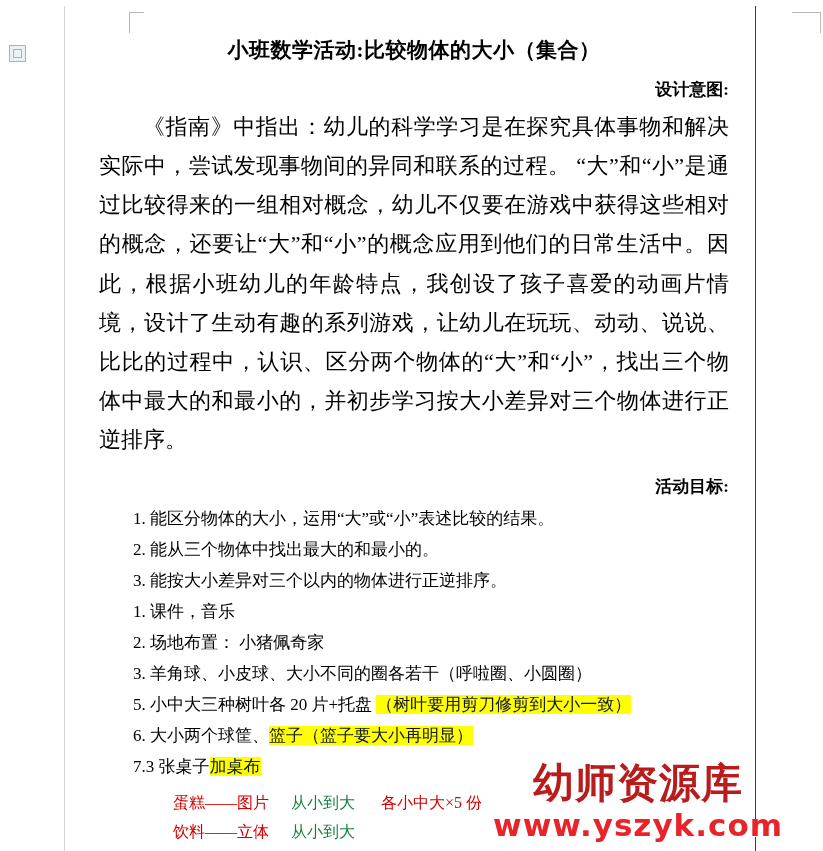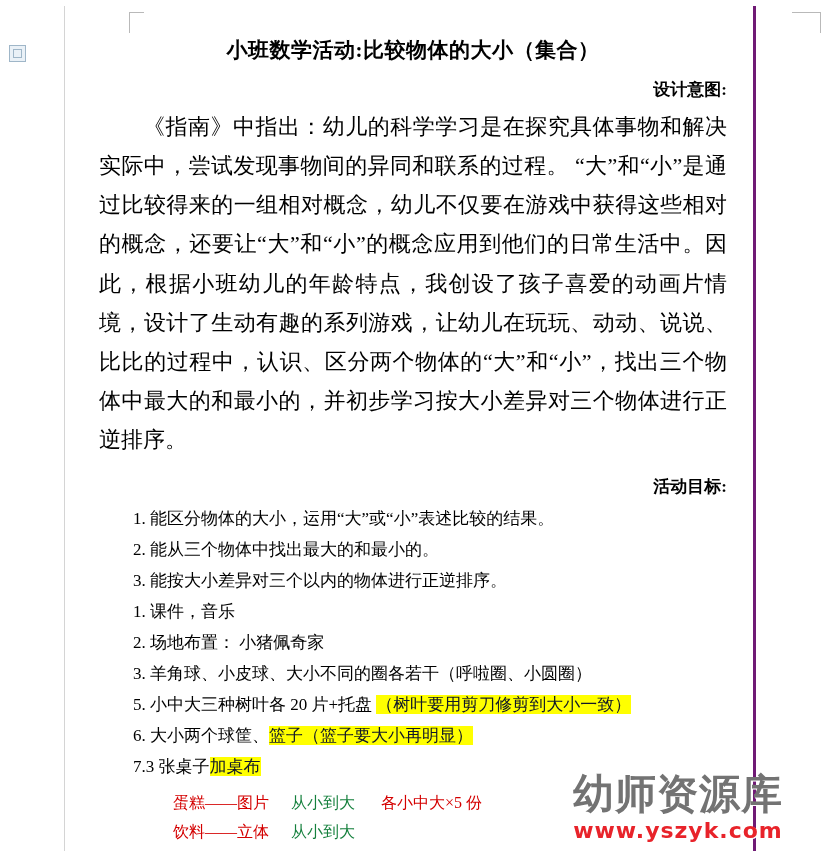--- a/index.html
+++ b/index.html
@@ -17,21 +17,21 @@
 
   
   #page {
     position: absolute;
     left: 64px;
     top: 6px;
     width: 692px;
     height: 845px;
     background: #ffffff;
     border-left: 1px solid #d4d4d4;
-    border-right: 3px solid #701a75;
+    border-right: 1px solid #701a75;
     box-sizing: border-box;
   }
 
   
   #gutter {
     position: absolute;
     left: 0;
     top: 0;
     width: 64px;
     height: 851px;
@@ -143,28 +143,28 @@
     right: 40px;
     bottom: 8px;
     text-align: center;
     pointer-events: none;
     user-select: none;
   }
   #wm-main {
     font-family: "DejaVu Sans", "Liberation Sans", sans-serif;
     font-size: 41px;
     font-weight: bold;
-    color: #737373;
+    color: #b91c1c;
     letter-spacing: 1px;
     line-height: 1.05;
     text-shadow: 1px 1px 0 #ffffff;
   }
   #wm-sub {
     font-family: "DejaVu Sans", "Liberation Sans", sans-serif;
-    font-size: 22px;
+    font-size: 31px;
     font-weight: bold;
     color: #e8232a;
     letter-spacing: 1px;
     margin-top: 2px;
     text-shadow: 1px 1px 0 #ffffff;
   }
 </style>
 </head>
 <body>
 

